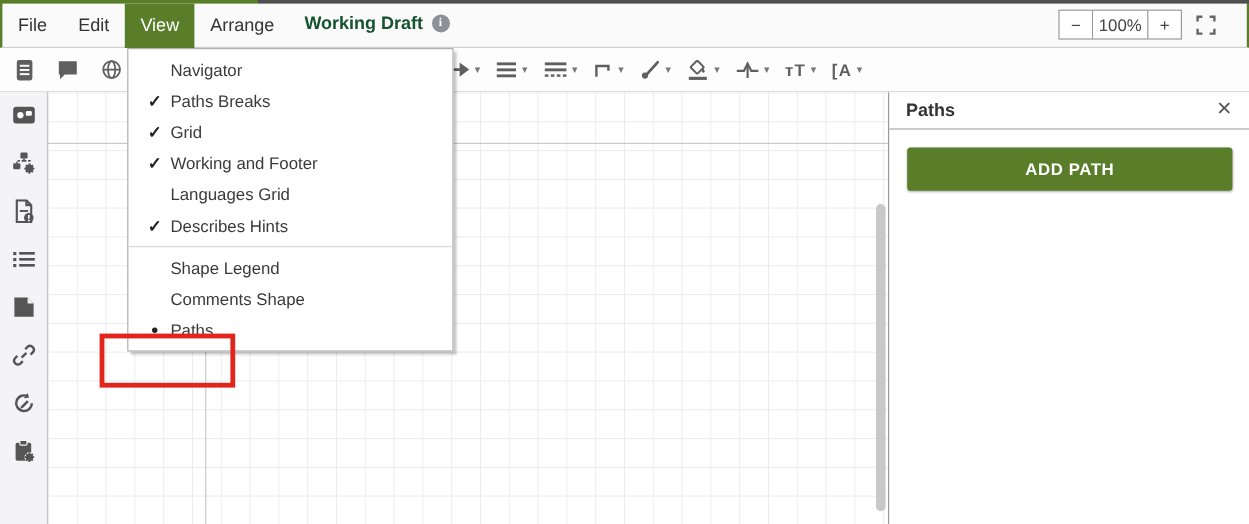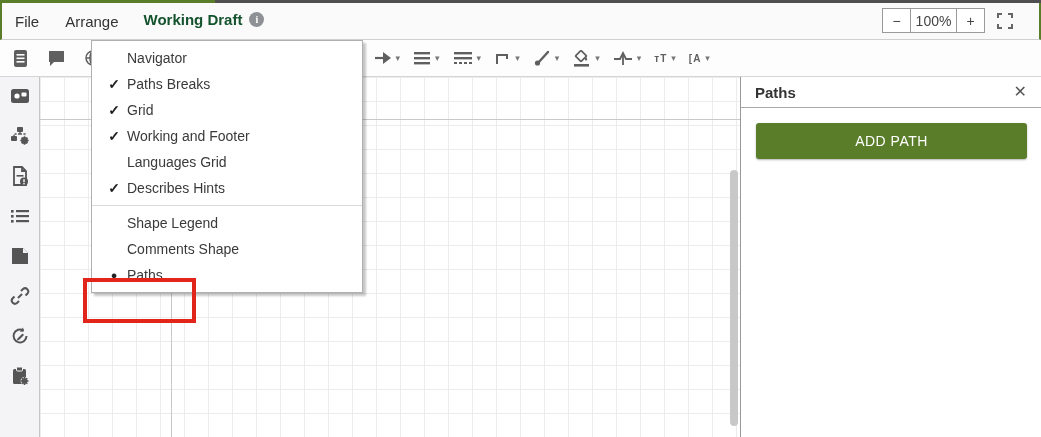--- a/index.html
+++ b/index.html
@@ -43,21 +43,21 @@
   
   .toolbar {
     position:absolute; left:0; top:40px; width:1041px; height:37px;
     background:#fdfdfd; border-bottom:1px solid #d5d5d5;
   }
   .tb-group { position:absolute; top:0; height:36px; display:flex; align-items:center; }
   .tb-left  { left:12px; gap:18px; }
   .tb-right { left:356px; gap:13px; }
   .tb-item { display:flex; align-items:center; gap:4px; cursor:pointer; }
   .tb-caret { font-size:9px; color:#777; }
-  .tb-glyph { font-size:10px; color:#5f5f5f; font-weight:700; letter-spacing:1px; }
+  .tb-glyph { font-size:14px; color:#5f5f5f; font-weight:700; letter-spacing:1px; }
   .tb-item svg { display:block; }
 
   
   .sidebar {
     position:absolute; left:0; top:77px; width:40px; height:360px;
     background:#f4f4f6; border-right:1px solid #c6c6c6;
     display:flex; flex-direction:column; align-items:center;
     padding-top:9px; gap:20px;
   }
   .sb-icon { width:20px; height:20px; cursor:pointer; }
@@ -85,27 +85,27 @@
   }
   .panel-header {
     height:31px; border-bottom:1px solid #a9a9a9;
     display:flex; align-items:center; justify-content:space-between; padding:0 14px;
   }
   .panel-title { font-size:15px; font-weight:700; color:#333; }
   .panel-close { font-size:16px; color:#555; cursor:pointer; line-height:1; }
   .add-path-btn {
     display:block; margin:15px 15px 0; width:271px; height:36px;
     background:#5a7d2a; color:#fff; border:none; border-radius:3px;
-    font-family:"Liberation Sans", sans-serif; font-size:14px; font-weight:400;
+    font-family:"Liberation Sans", sans-serif; font-size:14px; font-weight:700;
     letter-spacing:.5px; cursor:pointer; box-shadow:0 1px 2px rgba(0,0,0,.3);
   }
 
   
   .dropdown {
-    position:absolute; left:91px; top:40px; width:272px;
+    position:absolute; left:106px; top:40px; width:272px;
     background:#fff; border:1px solid #b0b0b0;
     box-shadow:3px 3px 2px rgba(0,0,0,.22);
     padding:4px 0; z-index:50;
   }
   .dd-item { height:26px; display:flex; align-items:center; cursor:pointer; }
   .dd-mark {
     width:24px; margin-left:10px; text-align:center;
     font-size:14px; font-weight:700; color:#222;
   }
   .dd-label { font-size:14px; color:#3a3a3a; margin-left:1px; }
@@ -115,20 +115,22 @@
   .red-box {
     position:absolute; left:83px; top:278px; width:113px; height:45px;
     border:4px solid #e1251b; z-index:60; pointer-events:none;
   }
 </style>
 </head>
 <body>
 
 <div class="topbar">
   <div class="menu-item">File</div>
+  <div class="menu-item">Edit</div>
+  <div class="menu-item active">View</div>
   <div class="menu-item">Arrange</div>
   <div class="draft-label">Working Draft</div>
   <div class="info-icon">i</div>
 
   <div class="zoom-controls">
     <div class="zoom-btn">−</div>
     <div class="zoom-value">100%</div>
     <div class="zoom-btn">+</div>
     <div class="fullscreen">
       <svg width="18" height="18" viewBox="0 0 18 18" fill="none" stroke="#666" stroke-width="2">

